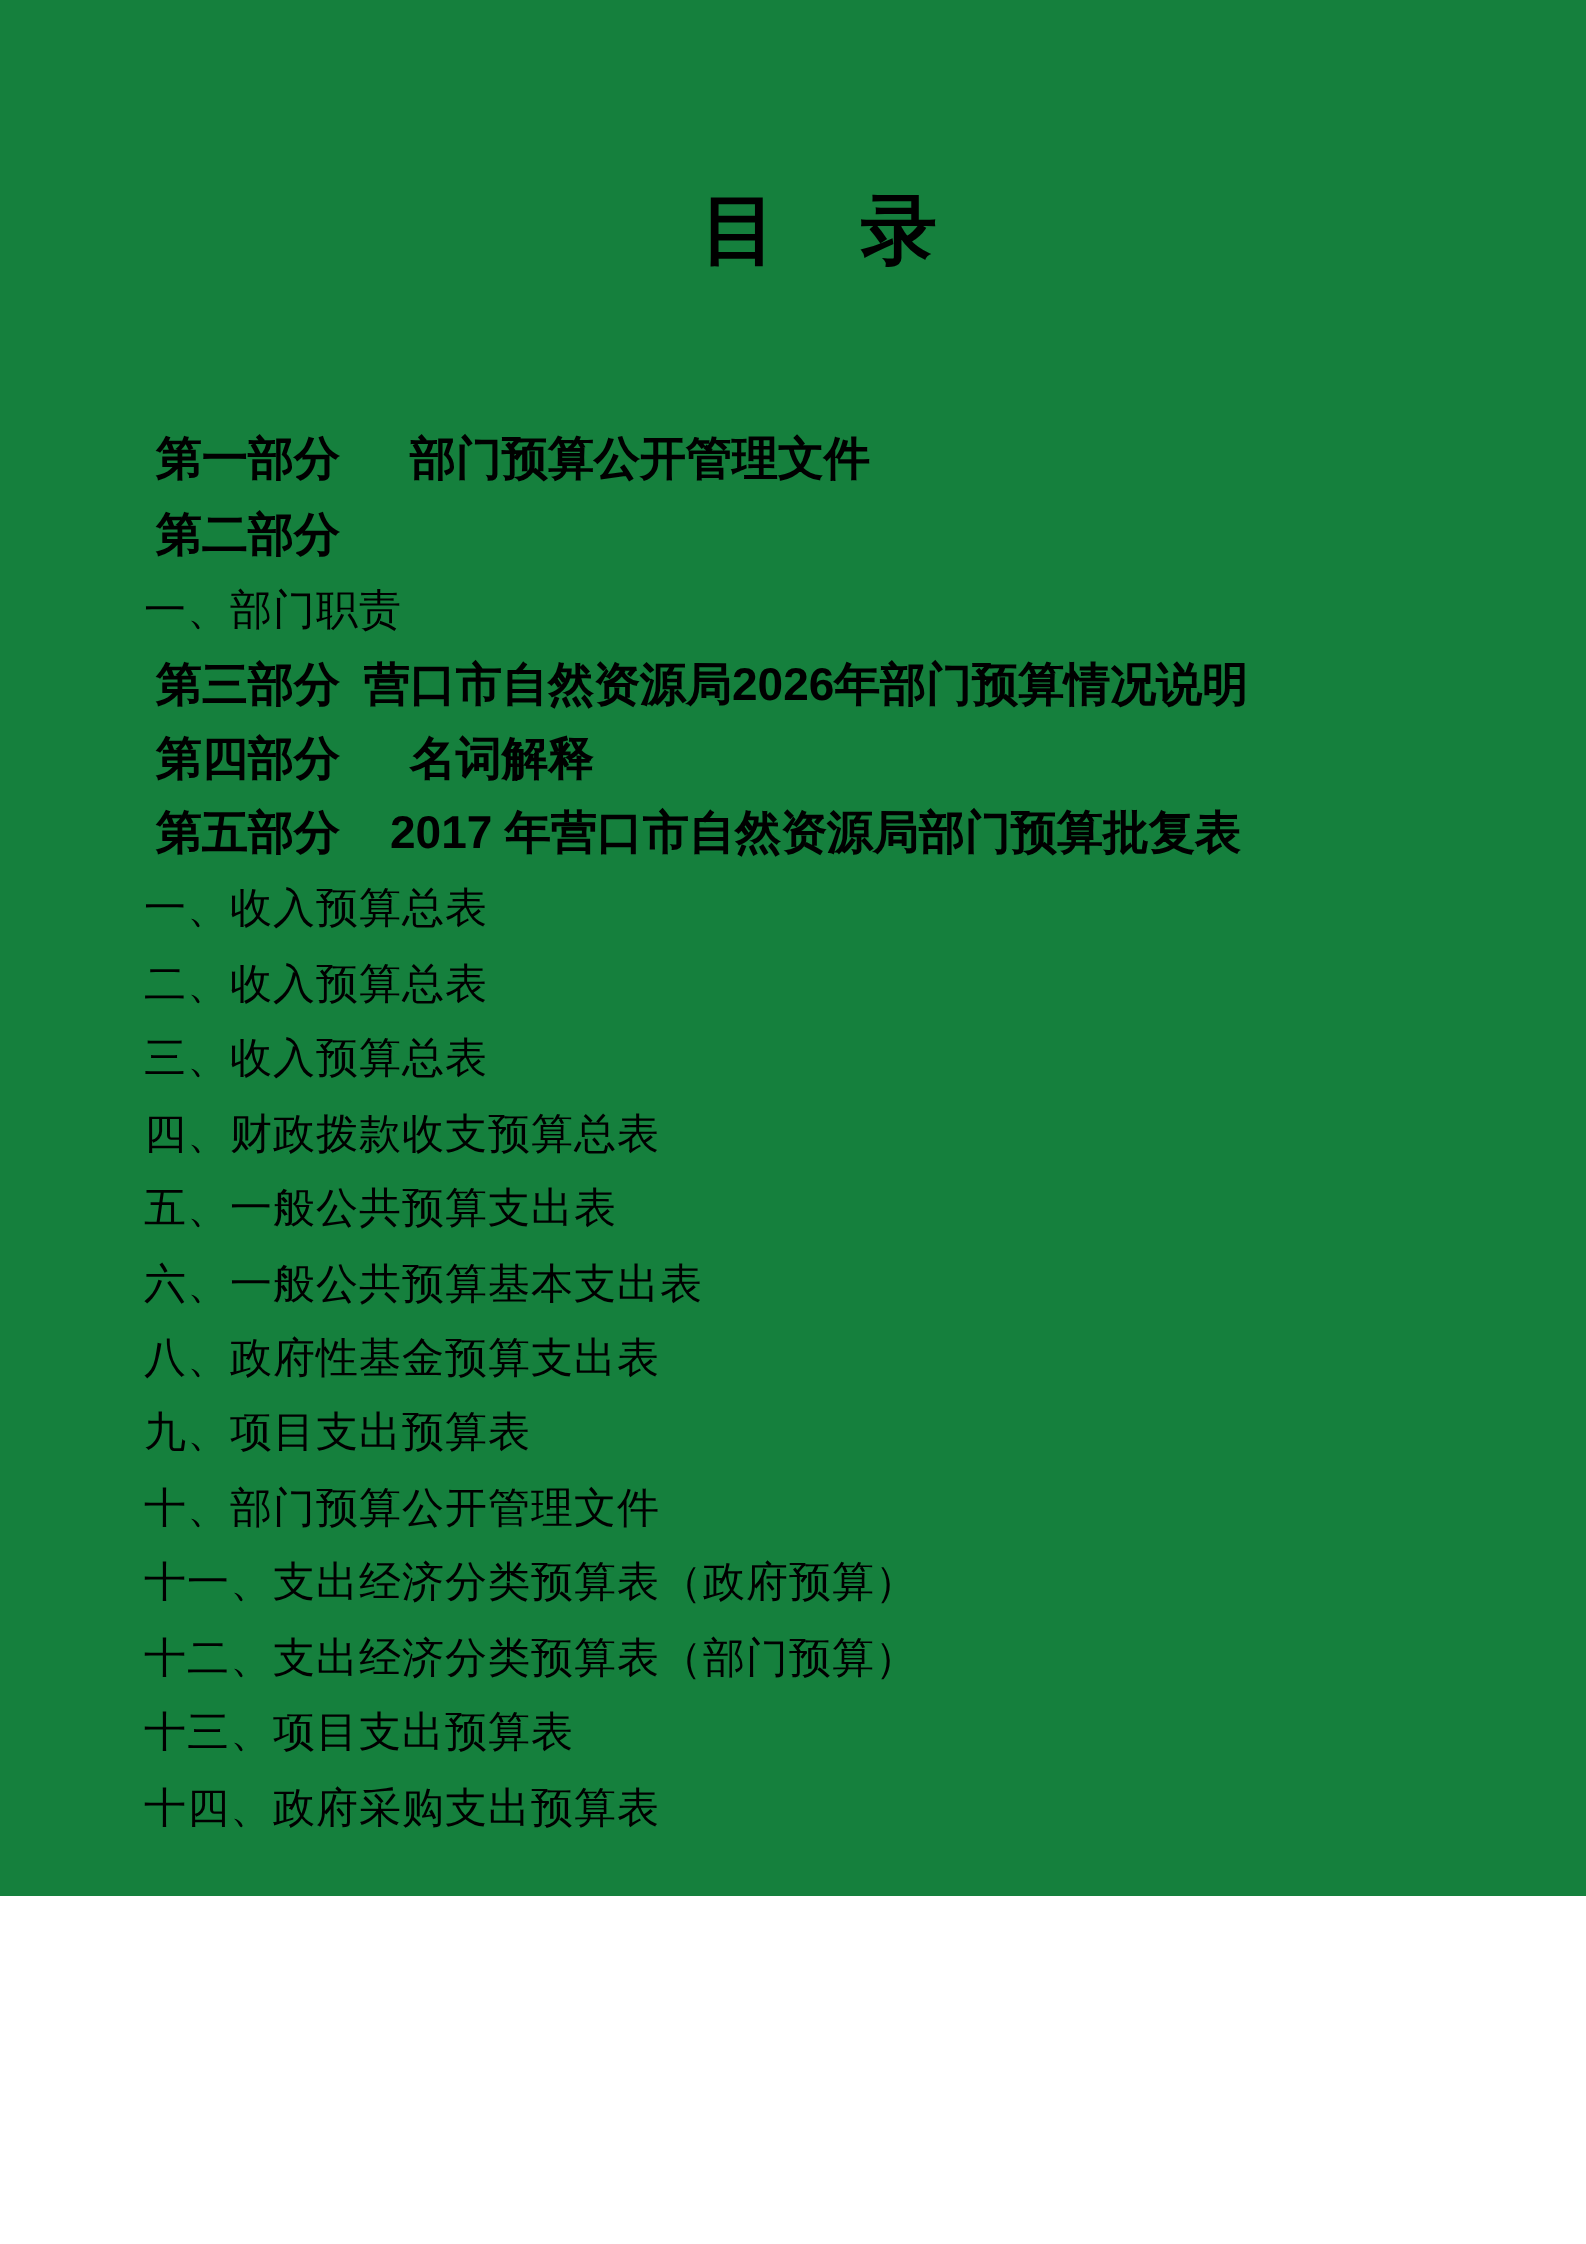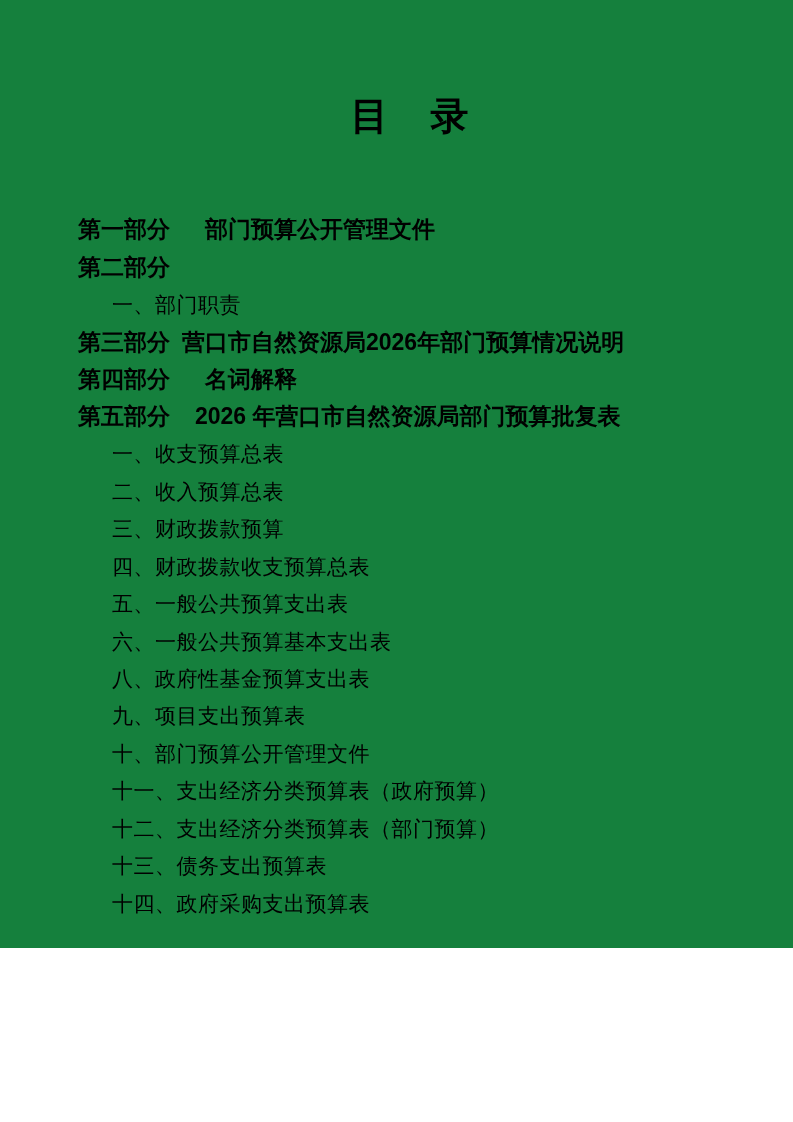--- a/index.html
+++ b/index.html
@@ -49,21 +49,21 @@
     font-size: 23px;
   }
   .row.part .label {
     flex: none;
     width: 92px;
   }
   .row.part.g-wide .text   { margin-left: 35px; }
   .row.part.g-mid .text    { margin-left: 25px; }
   .row.part.g-narrow .text { margin-left: 12px; }
   .row.sub {
-    padding-left: 112px;
+    padding-left: 72px;
     font-family: "Liberation Serif", "DejaVu Serif", serif;
     font-weight: normal;
     font-size: 21px;
     letter-spacing: 0.5px;
   }
 </style>
 </head>
 <body>
 
 <div class="page">
@@ -91,33 +91,33 @@
       <span class="text">营口市自然资源局2026年部门预算情况说明</span>
     </div>
 
     <div class="row part g-wide">
       <span class="label">第四部分</span>
       <span class="text">名词解释</span>
     </div>
 
     <div class="row part g-mid">
       <span class="label">第五部分</span>
-      <span class="text">2026 年营口市自然资源局部门预算批复表</span>
+      <span class="text">2017 年营口市自然资源局部门预算批复表</span>
     </div>
 
     <div class="row sub">
-      <span class="text">一、收支预算总表</span>
+      <span class="text">一、收入预算总表</span>
     </div>
 
     <div class="row sub">
       <span class="text">二、收入预算总表</span>
     </div>
 
     <div class="row sub">
-      <span class="text">三、财政拨款预算</span>
+      <span class="text">三、收入预算总表</span>
     </div>
 
     <div class="row sub">
       <span class="text">四、财政拨款收支预算总表</span>
     </div>
 
     <div class="row sub">
       <span class="text">五、一般公共预算支出表</span>
     </div>
 
@@ -140,21 +140,21 @@
 
     <div class="row sub">
       <span class="text">十一、支出经济分类预算表（政府预算）</span>
     </div>
 
     <div class="row sub">
       <span class="text">十二、支出经济分类预算表（部门预算）</span>
     </div>
 
     <div class="row sub">
-      <span class="text">十三、债务支出预算表</span>
+      <span class="text">十三、项目支出预算表</span>
     </div>
 
     <div class="row sub">
       <span class="text">十四、政府采购支出预算表</span>
     </div>
 
   </div>
 </div>
 
 </body></html>

